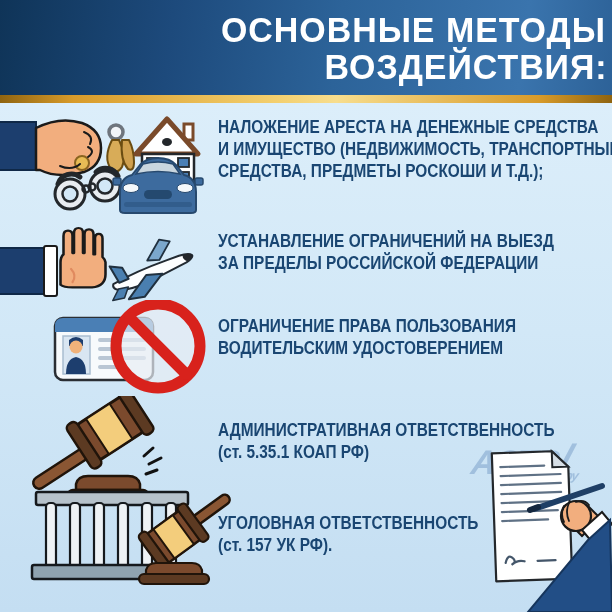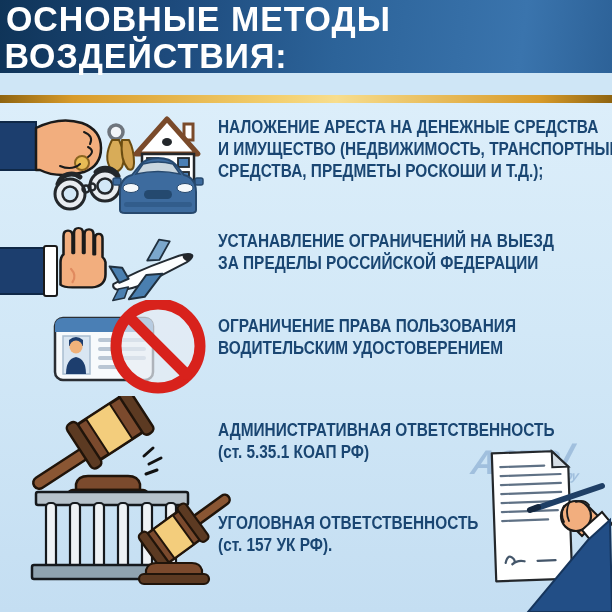--- a/index.html
+++ b/index.html
@@ -1,20 +1,20 @@
 <!DOCTYPE html>
 <html><head>
 <meta charset="utf-8">
 <style>
   html,body{margin:0;padding:0;background:#ffffff;}
   .canvas{position:relative;width:612px;height:612px;overflow:hidden;
           font-family:"Liberation Sans",sans-serif;background:#cfe6f6;}
-  .header{position:absolute;left:0;top:0;width:612px;height:73px;
+  .header{position:absolute;left:0;top:0;width:612px;height:95px;
           background:linear-gradient(97deg,#0f3458 0%,#1d4a7c 28%,#2c6399 55%,#3a74ad 85%,#2d6298 100%);
-          display:flex;flex-direction:column;align-items:flex-start;justify-content:center;}
+          display:flex;flex-direction:column;align-items:flex-end;justify-content:center;}
   .header-line{color:#ffffff;font-weight:bold;font-size:35px;line-height:37px;
           letter-spacing:1px;transform:scaleX(0.97);white-space:nowrap;}
   .gold-bar{position:absolute;left:0;top:95px;width:612px;height:8px;
           background:linear-gradient(90deg,#8f6410 0%,#d89b2a 12%,#f3cf6e 45%,#f7dd8d 55%,#d89b2a 88%,#8f6410 100%);}
   .body-bg{position:absolute;left:0;top:103px;width:612px;height:509px;
           background:linear-gradient(180deg,#dceefa 0%,#d2e8f7 45%,#c4def2 100%);}
   .icon{position:absolute;}
   .item-text{position:absolute;left:218px;color:#1a4672;font-weight:bold;font-size:17.5px;
           line-height:22px;transform:scaleX(0.88);transform-origin:left top;white-space:nowrap;}
   .watermark{position:absolute;left:472px;top:436px;color:rgba(125,162,203,0.55);

